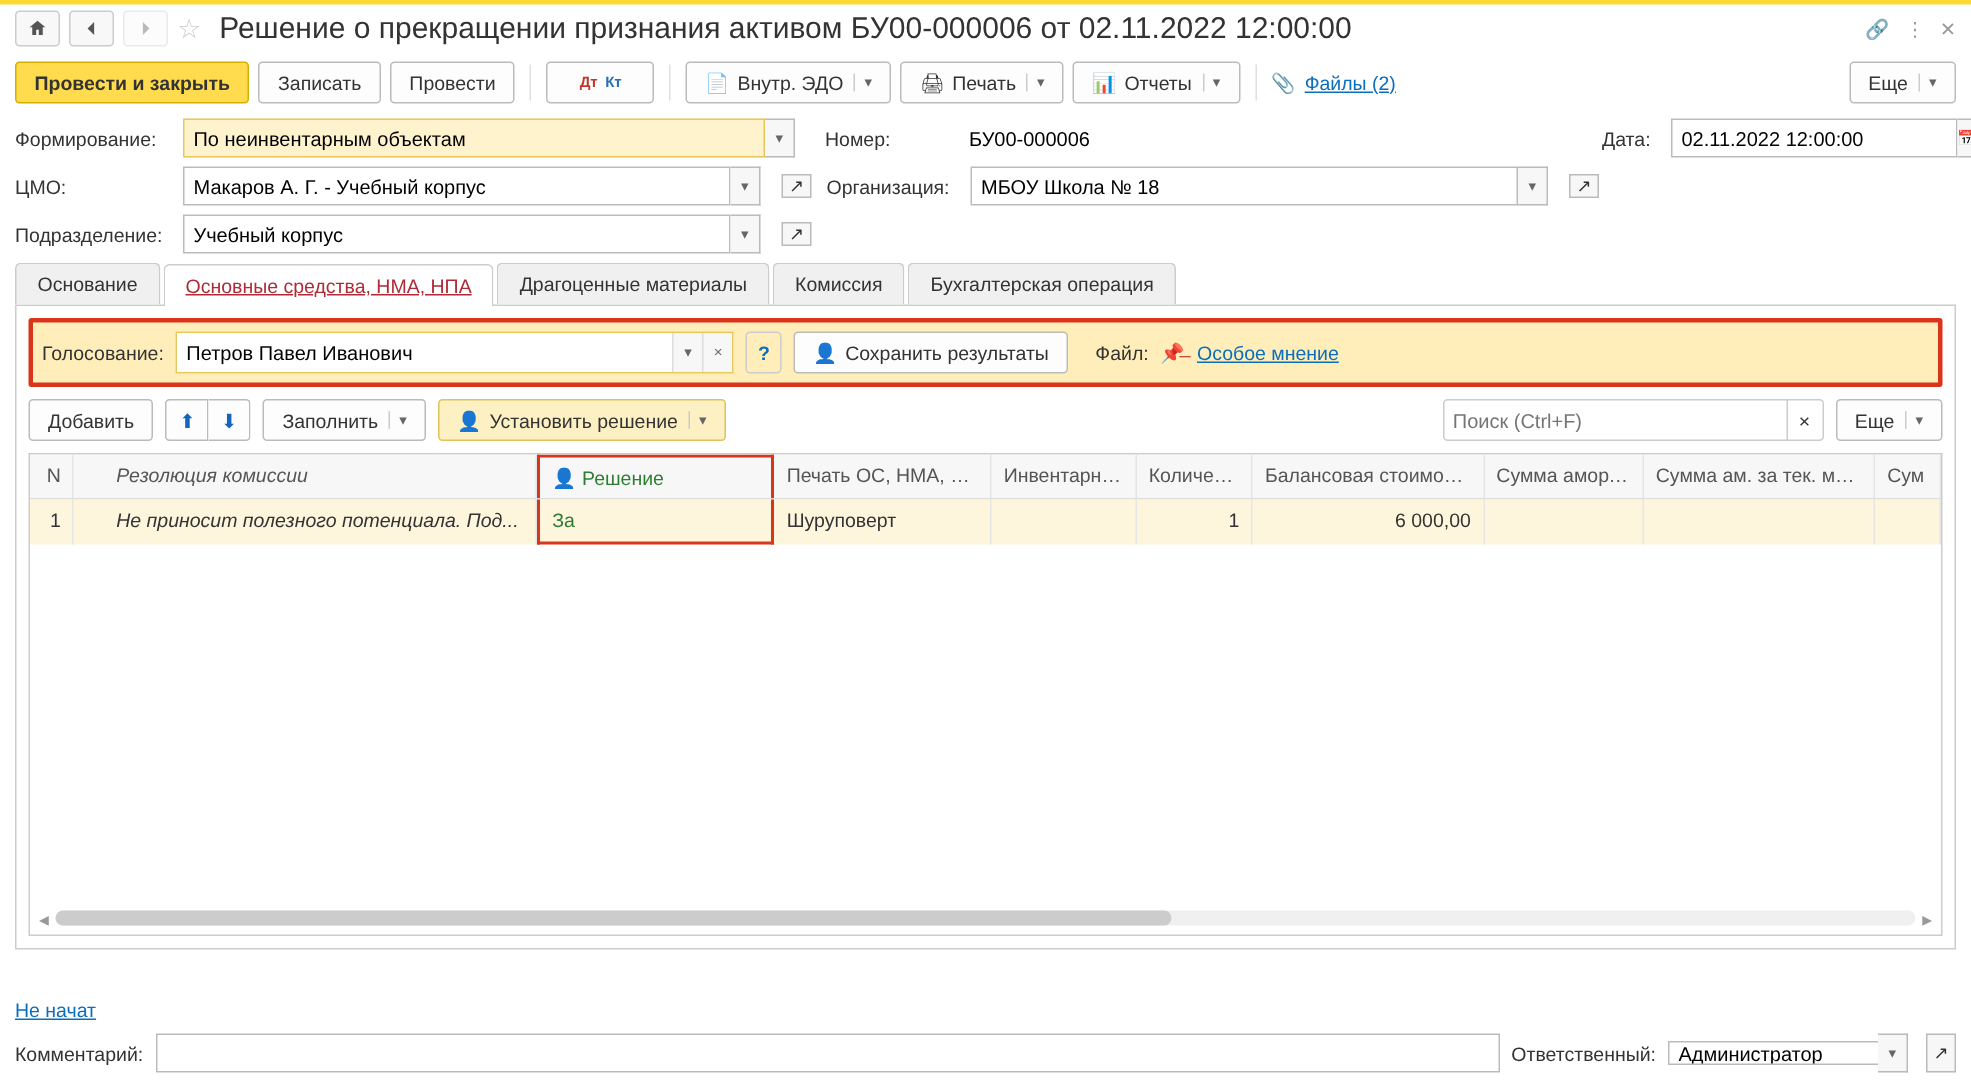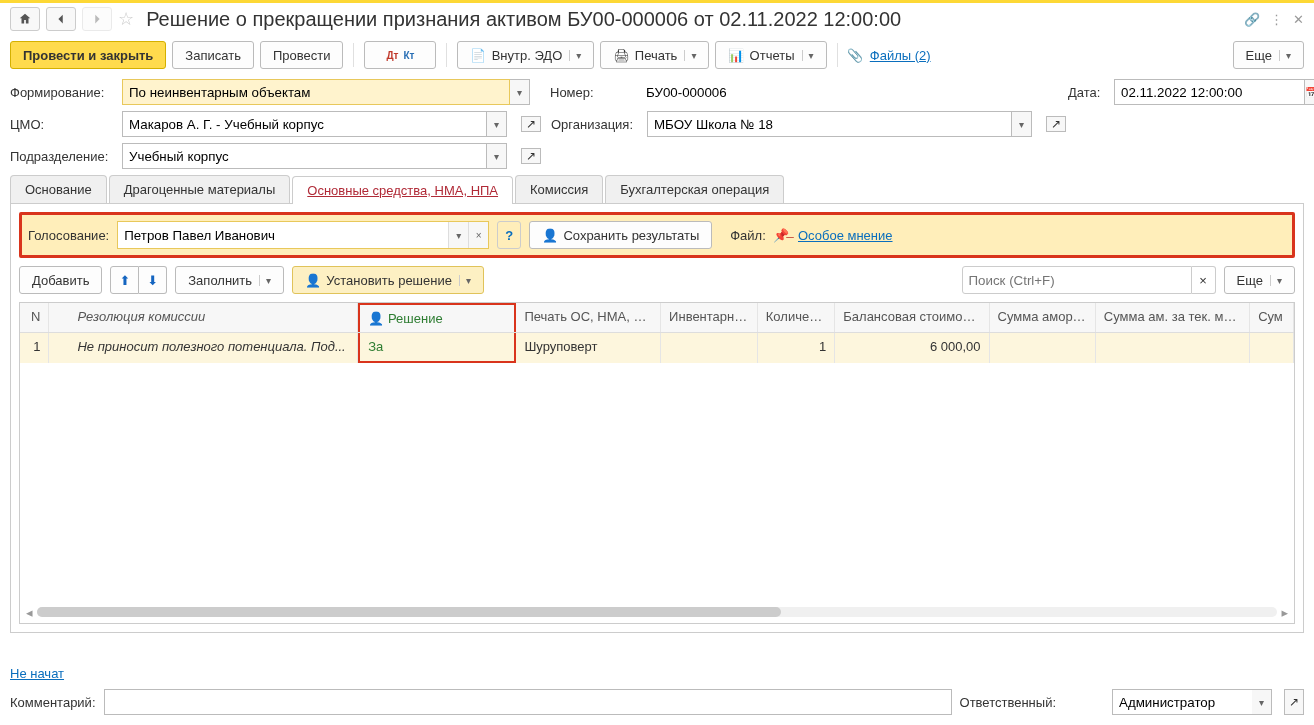--- a/index.html
+++ b/index.html
@@ -59,21 +59,21 @@
   .w-amcur { width:160px;}
   .w-last { width:45px;}
   .grid-scroll { position:absolute; bottom:4px; left:6px; right:6px; height:14px; display:flex; align-items:center;}
   .scroll-track{ flex:1; background:#f0f0f0; height:10px; border-radius:5px; position:relative;}
   .scroll-thumb{ position:absolute; left:0; width:60%; background:#ccc; height:10px; border-radius:5px;}
   .footer { position:absolute; left:0; right:0; bottom:0; padding:6px 10px 10px 10px; display:flex; flex-direction:column; gap:8px;}
   .not-started { color:#0a6ebd; text-decoration:underline; cursor:pointer; width:fit-content;}
   .comment-row { display:flex; align-items:center; gap:8px;}
   .comment-input { flex:1; border:1px solid #bbb; height:26px; padding:3px 6px;}
   .responsible-wrap { display:flex; align-items:center;}
-  .responsible-wrap input { border:1px solid #bbb; border-right:0; height:26px; width:140px; padding:3px 6px;margin-left:48px;}
+  .responsible-wrap input { border:1px solid #bbb; border-right:0; height:16px; width:140px; padding:3px 6px;}
   svg { display:block;}
   .home-icon svg, .arrow-icon svg { width:14px; height:14px; }
   .person-icon{ color:#888; }
   .pin-icon { color:#c0392b; }
 </style>
 </head>
 <body>
 
 <div class="titlebar">
   <div class="nav-btn home-icon">
@@ -174,22 +174,22 @@
     <div class="select-wrap" style="width:385px;">
       <input class="select-input" value="Учебный корпус" style="">
       <div class="sel-btn">▾</div>
     </div>
     <div class="sel-open">↗</div>
   </div>
 </div>
 
 <div class="tabs">
   <div class="tab"><span>Основание</span></div>
+  <div class="tab active"><span>Основные средства, НМА, НПА</span></div>
   <div class="tab"><span>Драгоценные материалы</span></div>
-  <div class="tab active"><span>Основные средства, НМА, НПА</span></div>
   <div class="tab"><span>Комиссия</span></div>
   <div class="tab"><span>Бухгалтерская операция</span></div>
 </div>
 
 <div class="tab-body">
 
   <div class="voting-row">
     <span class="label">Голосование:</span>
     <div class="voting-inner">
       <input style="background: rgb(255, 255, 255);" value="Петров Павел Иванович">

